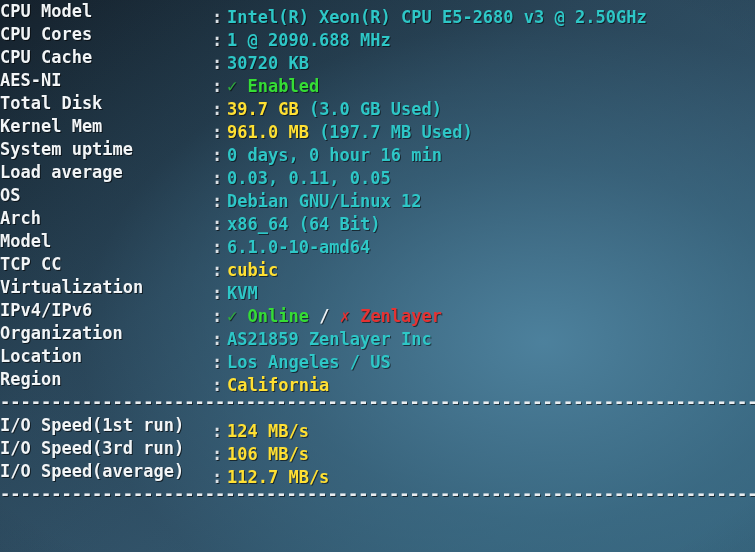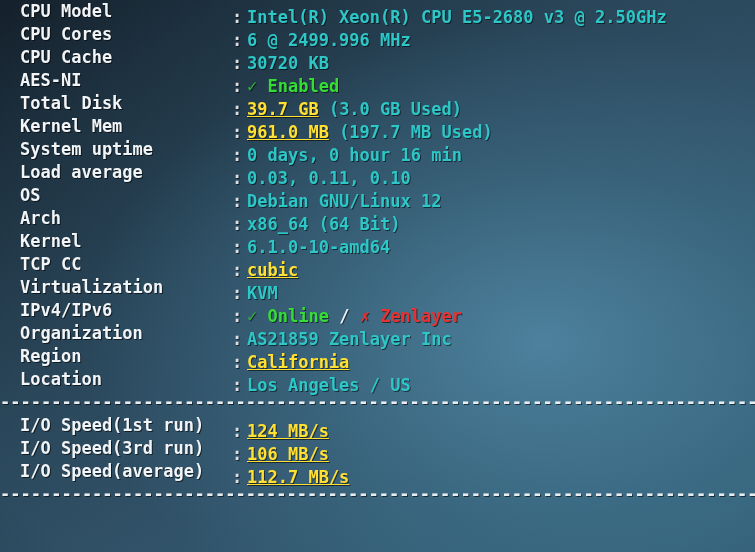--- a/index.html
+++ b/index.html
@@ -48,69 +48,69 @@
   .sep.bottom {
     height: 14px;
     line-height: 23px;
   }
 
   .row {
     height: 23px;
     line-height: 23px;
     white-space: pre;
     display: block;
-    padding-left: 20px;
+    padding-left: 0;
   }
   .label {
     color: #f2f5f7;
     text-shadow: 1px 1px 0 rgba(0,0,0,0.6);
     display: inline-block;
     width: 212px;
     overflow: hidden;
   }
   .colon {
     color: #d8dee3;
     text-shadow: 1px 1px 0 rgba(0,0,0,0.6);
     display: inline-block;
     width: 15px;
   }
   .val { text-shadow: 1px 1px 0 rgba(0,0,0,0.55); }
 
   .c-cyan   { color: #2ec7c7; }
-  .c-yellow { color: #ffe033; text-decoration: underline; }
+  .c-yellow { color: #ffe033; }
   .c-green  { color: #35dd35; }
   .c-red    { color: #e53232; }
   .c-white  { color: #eef2f5; }
   .c-gcheck { color: #2fae3a; font-weight: normal; }
   .c-rx     { color: #e53232; font-weight: normal; }
 </style>
 </head>
 <body>
 
 <div id="terminal">
   <div class="screen">
 
     <div id="sysinfo">
         <div class="row"><span class="label">CPU Model</span><span class="colon">:</span><span class="c-cyan val">Intel(R) Xeon(R) CPU E5-2680 v3 @ 2.50GHz</span></div>
-        <div class="row"><span class="label">CPU Cores</span><span class="colon">:</span><span class="c-cyan val">6 @ 2499.996 MHz</span></div>
+        <div class="row"><span class="label">CPU Cores</span><span class="colon">:</span><span class="c-cyan val">1 @ 2090.688 MHz</span></div>
         <div class="row"><span class="label">CPU Cache</span><span class="colon">:</span><span class="c-cyan val">30720 KB</span></div>
         <div class="row"><span class="label">AES-NI</span><span class="colon">:</span><span class="c-gcheck val">✓</span><span> </span><span class="c-green val">Enabled</span></div>
         <div class="row"><span class="label">Total Disk</span><span class="colon">:</span><span class="c-yellow val">39.7 GB</span><span class="c-cyan val"> (3.0 GB Used)</span></div>
         <div class="row"><span class="label">Kernel Mem</span><span class="colon">:</span><span class="c-yellow val">961.0 MB</span><span class="c-cyan val"> (197.7 MB Used)</span></div>
         <div class="row"><span class="label">System uptime</span><span class="colon">:</span><span class="c-cyan val">0 days, 0 hour 16 min</span></div>
-        <div class="row"><span class="label">Load average</span><span class="colon">:</span><span class="c-cyan val">0.03, 0.11, 0.10</span></div>
+        <div class="row"><span class="label">Load average</span><span class="colon">:</span><span class="c-cyan val">0.03, 0.11, 0.05</span></div>
         <div class="row"><span class="label">OS</span><span class="colon">:</span><span class="c-cyan val">Debian GNU/Linux 12</span></div>
         <div class="row"><span class="label">Arch</span><span class="colon">:</span><span class="c-cyan val">x86_64 (64 Bit)</span></div>
-        <div class="row"><span class="label">Kernel</span><span class="colon">:</span><span class="c-cyan val">6.1.0-10-amd64</span></div>
+        <div class="row"><span class="label">Model</span><span class="colon">:</span><span class="c-cyan val">6.1.0-10-amd64</span></div>
         <div class="row"><span class="label">TCP CC</span><span class="colon">:</span><span class="c-yellow val">cubic</span></div>
         <div class="row"><span class="label">Virtualization</span><span class="colon">:</span><span class="c-cyan val">KVM</span></div>
         <div class="row"><span class="label">IPv4/IPv6</span><span class="colon">:</span><span class="c-gcheck val">✓</span><span> </span><span class="c-green val">Online</span><span class="c-white val"> / </span><span class="c-rx val">✗</span><span> </span><span class="c-red val">Zenlayer</span></div>
         <div class="row"><span class="label">Organization</span><span class="colon">:</span><span class="c-cyan val">AS21859 Zenlayer Inc</span></div>
+        <div class="row"><span class="label">Location</span><span class="colon">:</span><span class="c-cyan val">Los Angeles / US</span></div>
         <div class="row"><span class="label">Region</span><span class="colon">:</span><span class="c-yellow val">California</span></div>
-        <div class="row"><span class="label">Location</span><span class="colon">:</span><span class="c-cyan val">Los Angeles / US</span></div>
       </div>
 
     <div class="sep">---------------------------------------------------------------------------</div>
 
     <div id="iospeed">
         <div class="row"><span class="label">I/O Speed(1st run)</span><span class="colon">:</span><span class="c-yellow val">124 MB/s</span></div>
         <div class="row"><span class="label">I/O Speed(3rd run)</span><span class="colon">:</span><span class="c-yellow val">106 MB/s</span></div>
         <div class="row"><span class="label">I/O Speed(average)</span><span class="colon">:</span><span class="c-yellow val">112.7 MB/s</span></div>
       </div>
 

